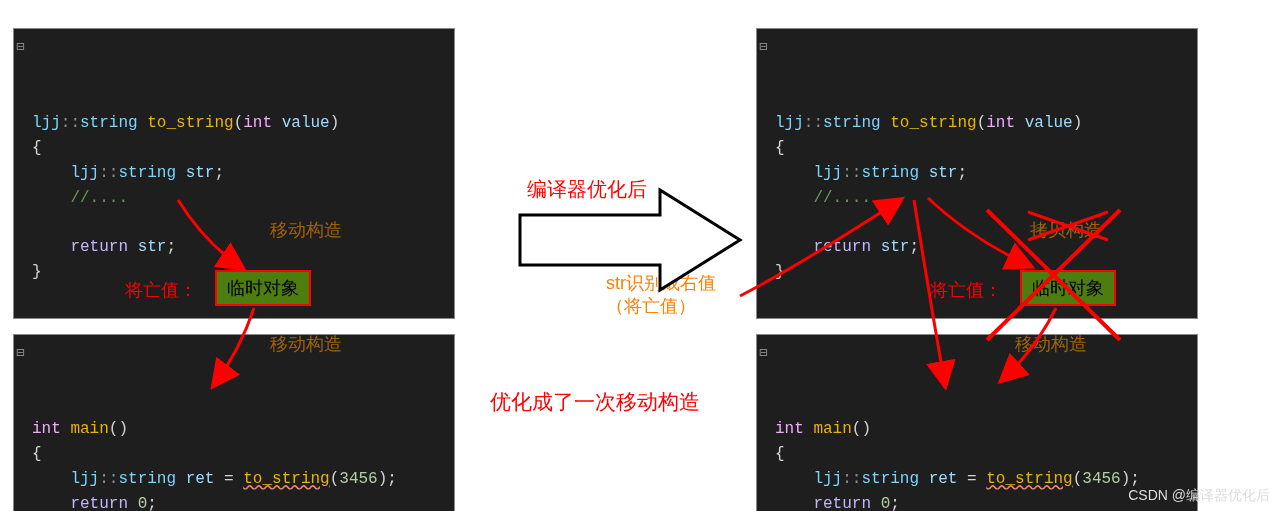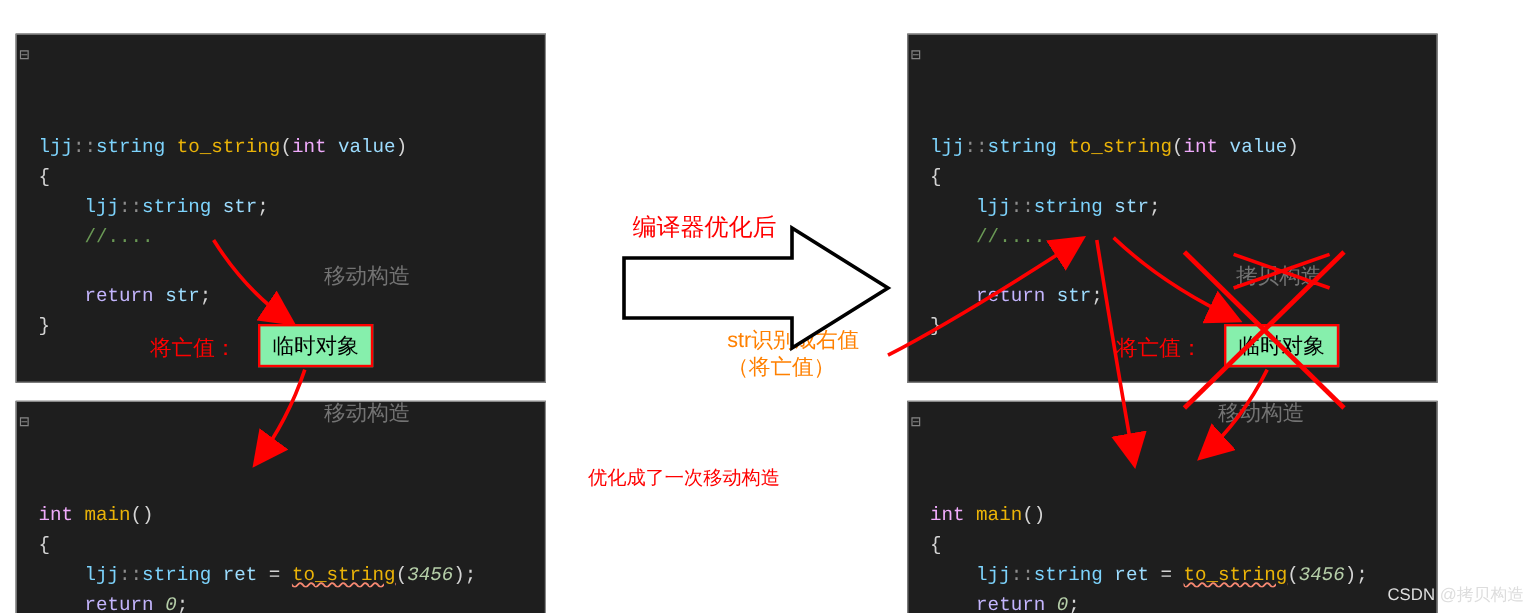--- a/index.html
+++ b/index.html
@@ -27,43 +27,43 @@
     top: 8px;
     color: #858585;
     font-size: 14px;
     line-height: 1.55;
     user-select: none;
   }
   .k-type  { color: #7dd3fc; }
   .k-key   { color: #f0abfc; text-align: center; }
   .k-func  { color: #eab308; }
   .k-var   { color: #9cdcfe; margin-top: 32px; }
-  .k-num   { color: #b5cea8; font-style: italic; }
+  .k-num   { color: #b5cea8; }
   .k-punc  { color: #d4d4d4; }
   .k-flow  { color: #c4b5fd; }
   .k-ns    { color: #8d8d8d; }
   .k-cmt   { color: #6a9955; }
   .sq-err  { border-bottom: 1.5px wavy #f48771; text-decoration: underline wavy #f48771; }
 
   .red-box {
     position: absolute;
     border: 2px solid #ff0000;
     color: #000;
     font-family: "Microsoft YaHei", sans-serif;
     font-size: 18px;
     padding: 4px 10px;
-    background: #86efac;
+    background: #4d7c0f;
   }
   .label {
     position: absolute;
     font-family: "Microsoft YaHei", sans-serif;
     font-size: 18px;
   }
   .label.red   { color: #ff0000; }
-  .label.green { color: #737373; }
+  .label.green { color: #a16207; }
   .label.orange{ color: #ff8000; }
 
   svg.overlay {
     position: absolute;
     left: 0; top: 0;
     width: 1278px; height: 511px;
     pointer-events: none;
   }
   .watermark {
     position: absolute;
@@ -90,21 +90,21 @@
 <div class="label red" style="left:125px; top:278px;">将亡值：</div>
 
 <div class="red-box" style="left:215px; top:270px;">临时对象</div>
 
 <div class="label green" style="left:270px; top:218px;">移动构造</div>
 
 <div class="label green" style="left:270px; top:332px;">移动构造</div>
 
 <div class="label red" style="left:527px; top:176px; font-size:20px;">编译器优化后</div>
 
-<div class="label red" style="left:490px; top:388px; font-size:16px;">优化成了一次移动构造</div>
+<div class="label red" style="left:490px; top:388px; font-size:21px;">优化成了一次移动构造</div>
 
 <div class="label orange" style="left:606px; top:272px; line-height:1.25;">
   <span>str识别成右值</span><br>
   <span>（将亡值）</span>
 </div>
 
 <div class="code-block" style="left:756px; top:28px; width:442px;">
   <div class="gutter">⊟</div>
   <div><div><span class="k-type">ljj</span><span class="k-ns">::</span><span class="k-type">string </span><span class="k-func">to_string</span><span class="k-punc">(</span><span class="k-key">int </span><span class="k-var">value</span><span class="k-punc">)</span></div><div><span class="k-punc">{</span></div><div><span class="k-type">    ljj</span><span class="k-ns">::</span><span class="k-type">string </span><span class="k-var">str</span><span class="k-punc">;</span></div><div><span class="k-cmt">    //....</span></div><div>&nbsp;</div><div><span class="">    </span><span class="k-flow">return </span><span class="k-var">str</span><span class="k-punc">;</span></div><div><span class="k-punc">}</span></div></div>
 </div>
@@ -115,21 +115,21 @@
 </div>
 
 <div class="label red" style="left:930px; top:278px;">将亡值：</div>
 
 <div class="red-box" style="left:1020px; top:270px;">临时对象</div>
 
 <div class="label green" style="left:1030px; top:218px;">拷贝构造</div>
 
 <div class="label green" style="left:1015px; top:332px;">移动构造</div>
 
-<div class="watermark">CSDN @拷贝构造</div>
+<div class="watermark">CSDN @编译器优化后</div>
 
 <svg class="overlay" viewBox="0 0 1278 511">
   <defs>
     <marker id="redArrow" markerWidth="10" markerHeight="10" refX="8" refY="5" orient="auto">
       <path d="M0,0 L10,5 L0,10 Z" fill="#ff0000"></path>
     </marker>
   </defs>
 
   <g>
     <path d="M 520,215 L 660,215 L 660,190 L 740,240 L 660,290 L 660,265 L 520,265 Z" fill="#ffffff" stroke="#000000" stroke-width="3"></path>

